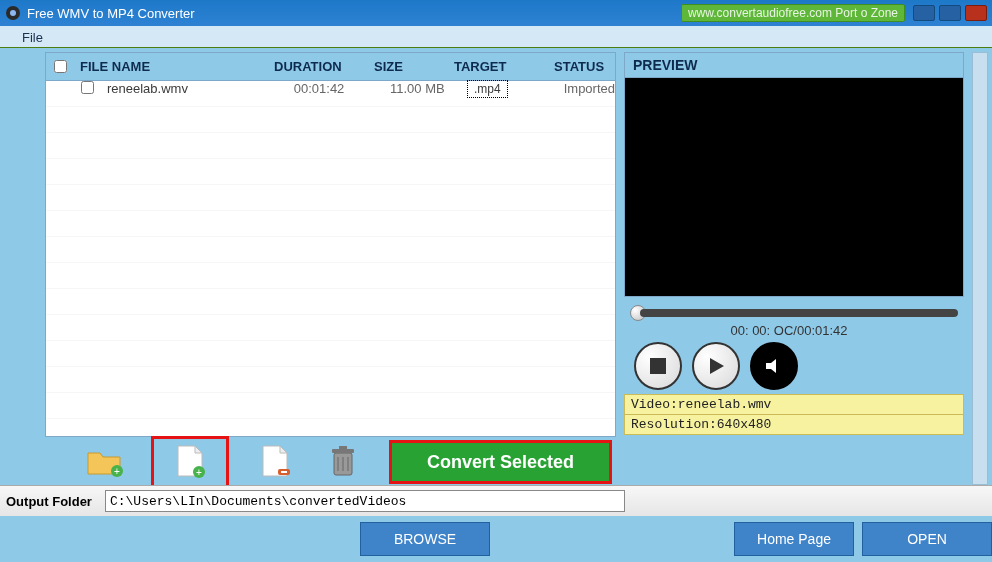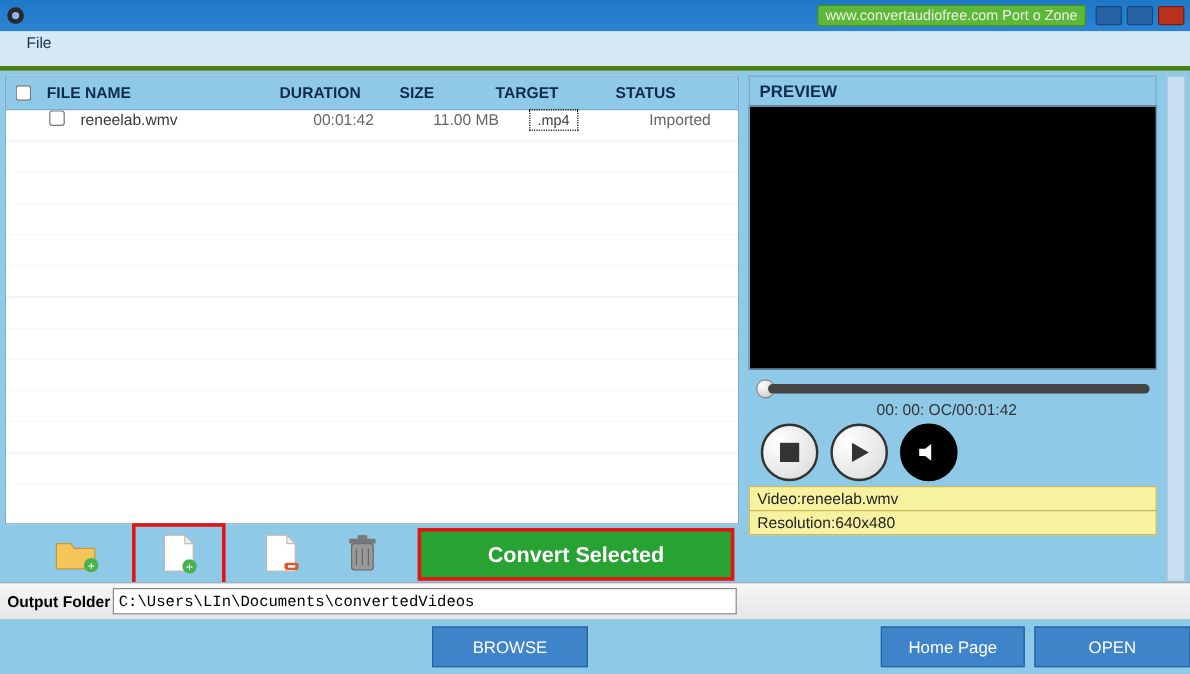--- a/index.html
+++ b/index.html
@@ -41,28 +41,28 @@
     .titlebar .win-btns { display: flex; gap: 4px; }
     .titlebar .win-btn {
       width: 22px; height: 16px;
       background: #2561a3;
       border: 1px solid #124b7d;
       border-radius: 2px;
     }
     .titlebar .win-btn.close { background: #b7311d; border-color: #7a1c0d; }
     
     .menubar {
-      height: 33px;
+      height: 22px;
       background: #d4e8f5;
-      border-bottom: 4px solid #4d7c0f;
+      border-bottom: 1px solid #4d7c0f;
       padding-left: 14px;
       font-size: 13px;
       color: #1a3150;
       display: flex;
-      align-items: flex-start;
+      align-items: flex-end;
     }
     .menubar .menu-item { padding: 2px 8px; }
     
     .main {
       flex: 1;
       background: #8fc9e8;
       display: flex;
       flex-direction: column;
       position: relative;
     }
@@ -71,20 +71,21 @@
       flex: 1;
       gap: 8px;
       padding: 4px 4px 0 4px;
       overflow: hidden;
     }
     .left-panel {
       flex: 1;
       display: flex;
       flex-direction: column;
       min-width: 0;
+      margin-left: 41px;
     }
     .table-wrap {
       background: #fff;
       border: 1px solid #7da8c8;
       flex: 1;
       display: flex;
       flex-direction: column;
       overflow: hidden;
     }
     .table-head {
@@ -183,21 +184,21 @@
     .seek-track { flex:1; height: 8px; background:#444; margin-left:-6px; border-radius:4px; }
     .time-text { text-align: center; padding: 2px 10px 4px 0; color:#333; font-size:13px; }
     .media-btns { display:flex; gap:10px; padding-left:10px; }
     .media-btn {
       width: 48px; height:48px; border-radius:50%;
       background: radial-gradient(circle at 30% 30%, #fff, #d8d8d8);
       border: 2px solid #333;
       display:flex; align-items:center; justify-content:center;
     }
     .media-btn.dark { background:#000; border-color:#000; }
-    .info-lines { margin-top:4px; }
+    .info-lines { margin-top:4px;font-family:Liberation Mono, monospace; }
     .info-line {
       background: #f7f2a0;
       border: 1px solid #cbbb56;
       border-bottom: none;
       padding: 2px 6px;
       font-size: 13px;
       color:#222;
     }
     .info-line:last-child { border-bottom:1px solid #cbbb56; }
     .vscroll {
@@ -205,21 +206,21 @@
       background: #c8dff0;
       border: 1px solid #9bbdd4;
     }
     
     .bottom-bar {
       background: linear-gradient(to bottom, #f7f7f7, #e6e6e6);
       border-top: 1px solid #aaa;
       padding: 4px 6px;
       display:flex;
       align-items:center;
-      gap: 2px;
+      gap: 13px;
     }
     .bottom-bar label { font-weight: bold; font-size:13px; color:#000; }
     .outpath {
       flex: 0 0 520px;
       font-family: "Courier New", monospace;
       font-size: 13px;
       border: 1px solid #888;
       background: #fff;
       height: 22px;
       padding: 2px 18px 2px 4px;
@@ -244,20 +245,21 @@
 </head>
 <body>
 
 <div class="titlebar">
   <span class="app-icon">
     <svg width="16" height="16">
         <circle cx="8" cy="8" r="7" fill="#2a2a2a"></circle>
         <circle cx="8" cy="8" r="3" fill="#8db7f0"></circle>
       </svg>
   </span>
+  <span>Free WMV to MP4 Converter</span>
   <span class="spacer"></span>
   <span class="banner">www.convertaudiofree.com Port o Zone</span>
   <div class="win-btns">
     <div class="win-btn"></div>
     <div class="win-btn"></div>
     <div class="win-btn close"></div>
   </div>
 </div>
 
 <div class="menubar">

